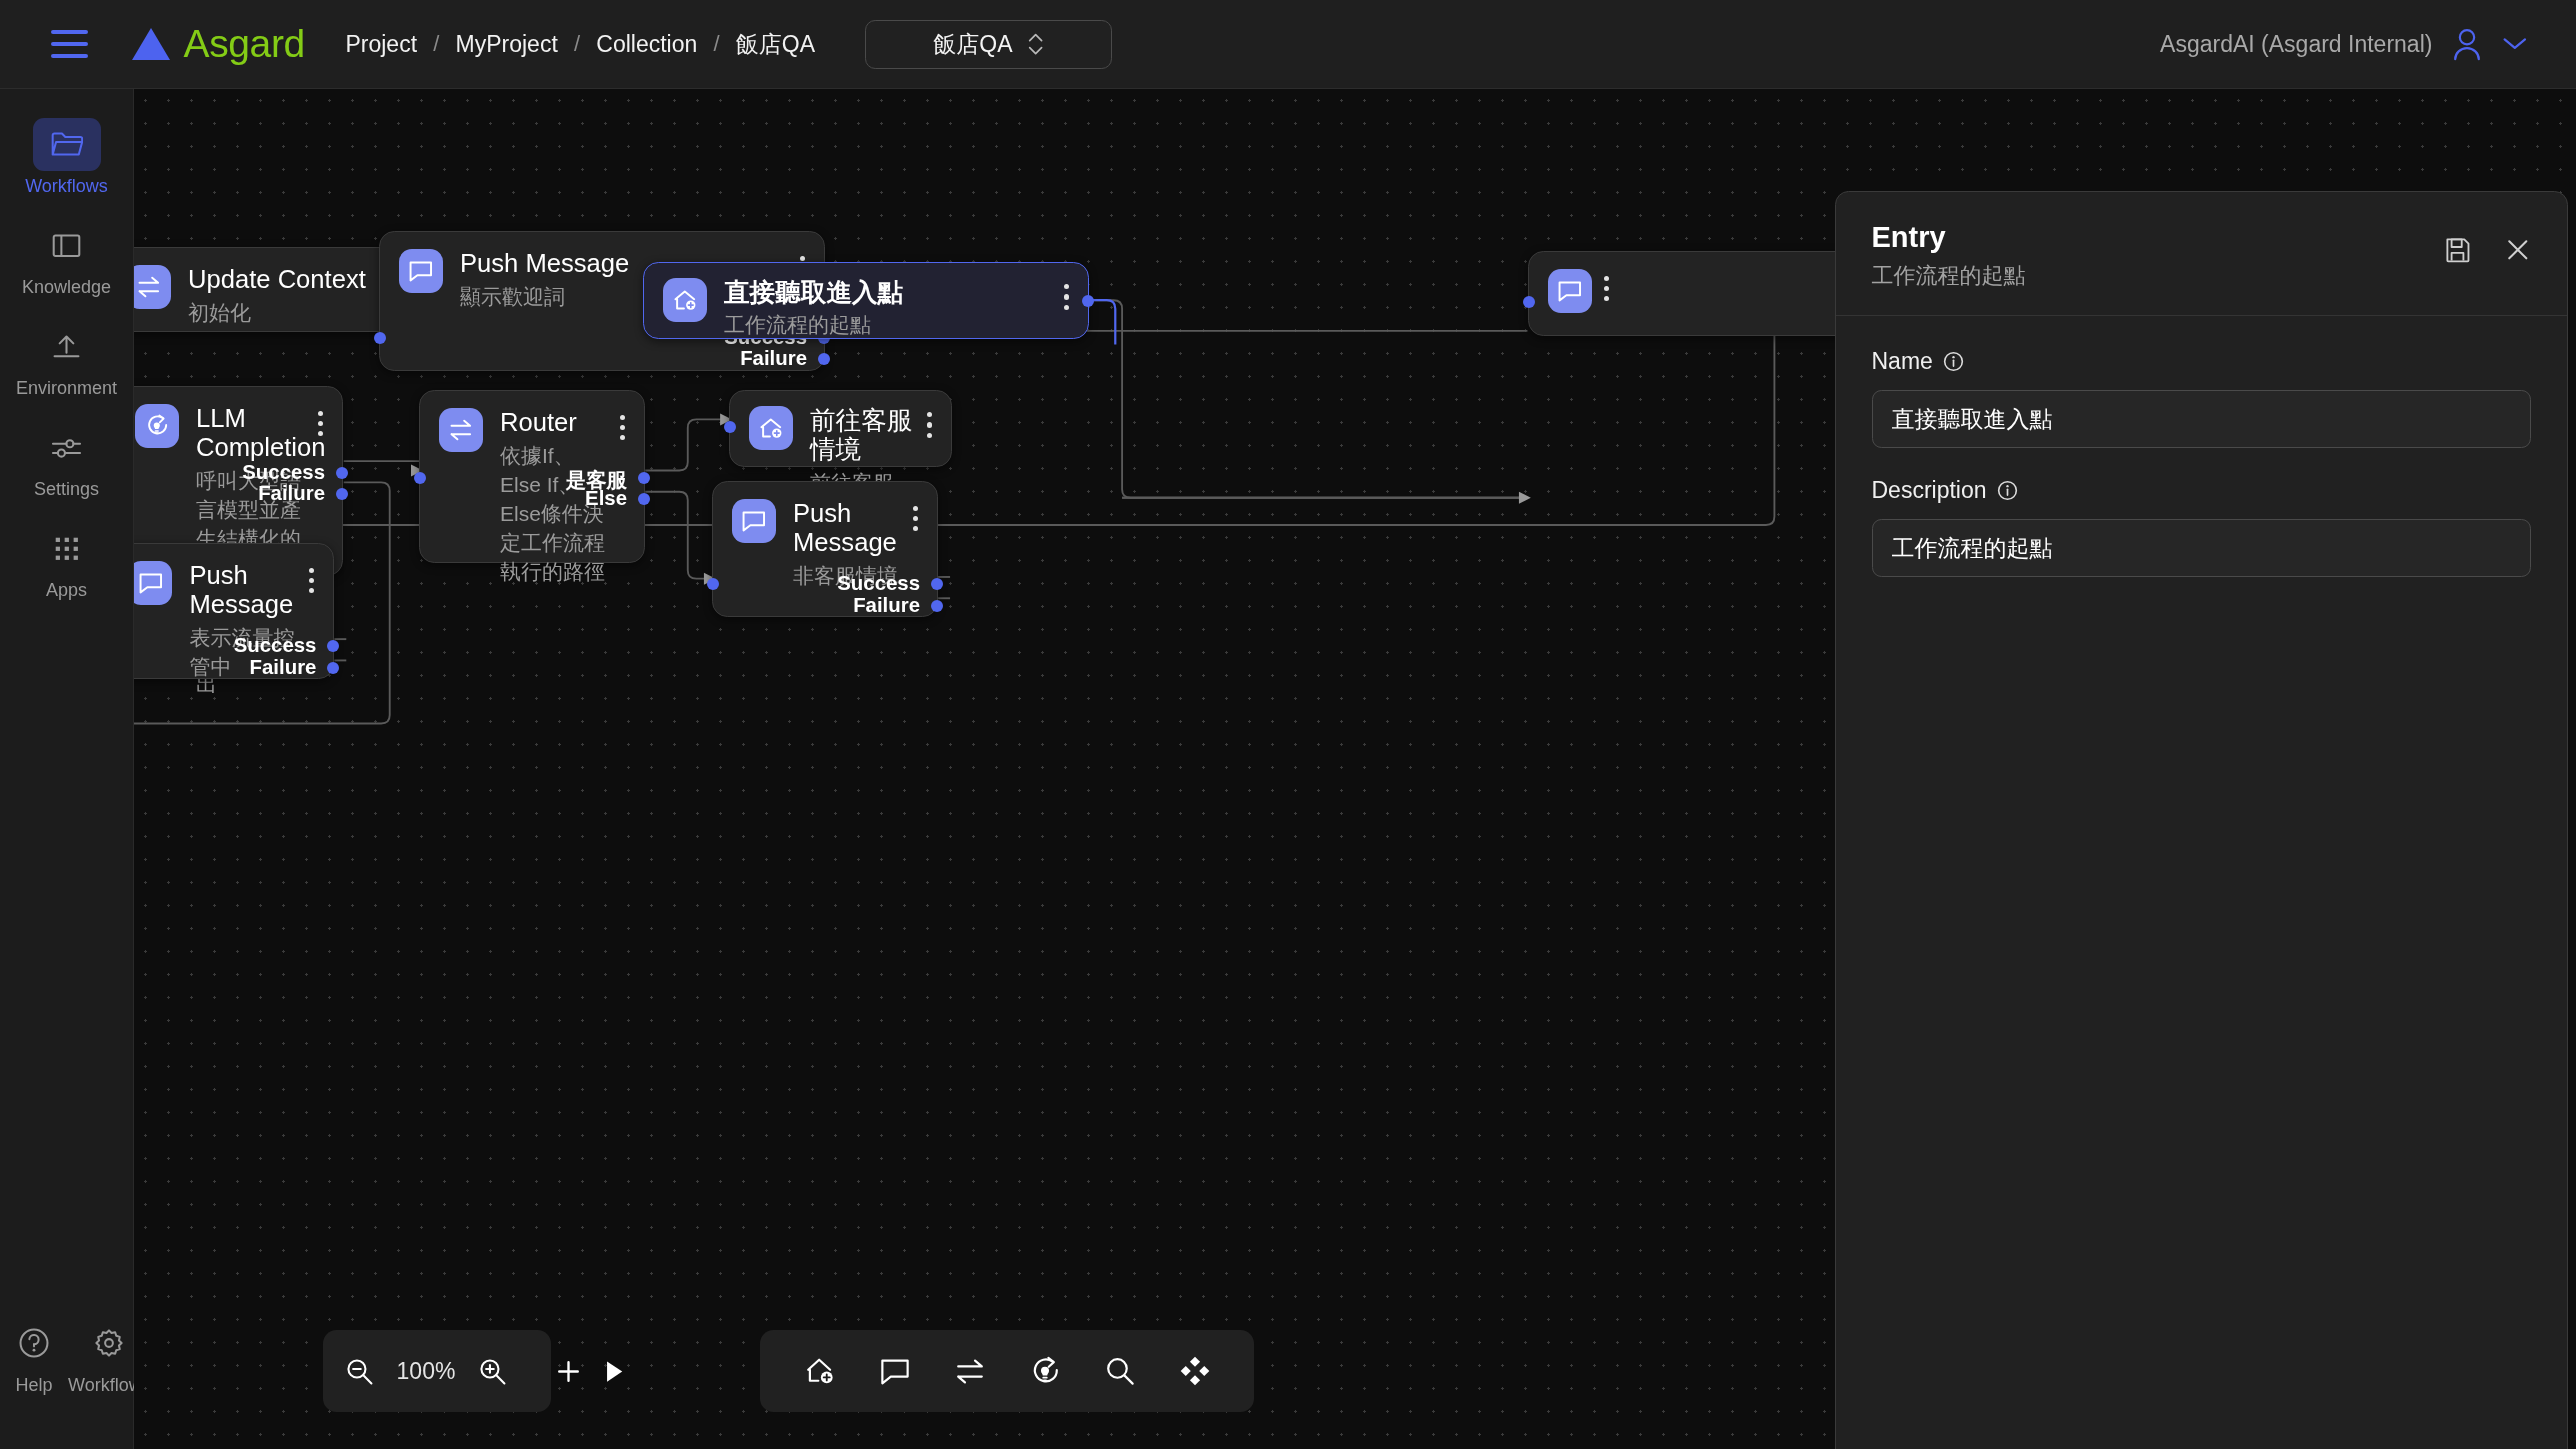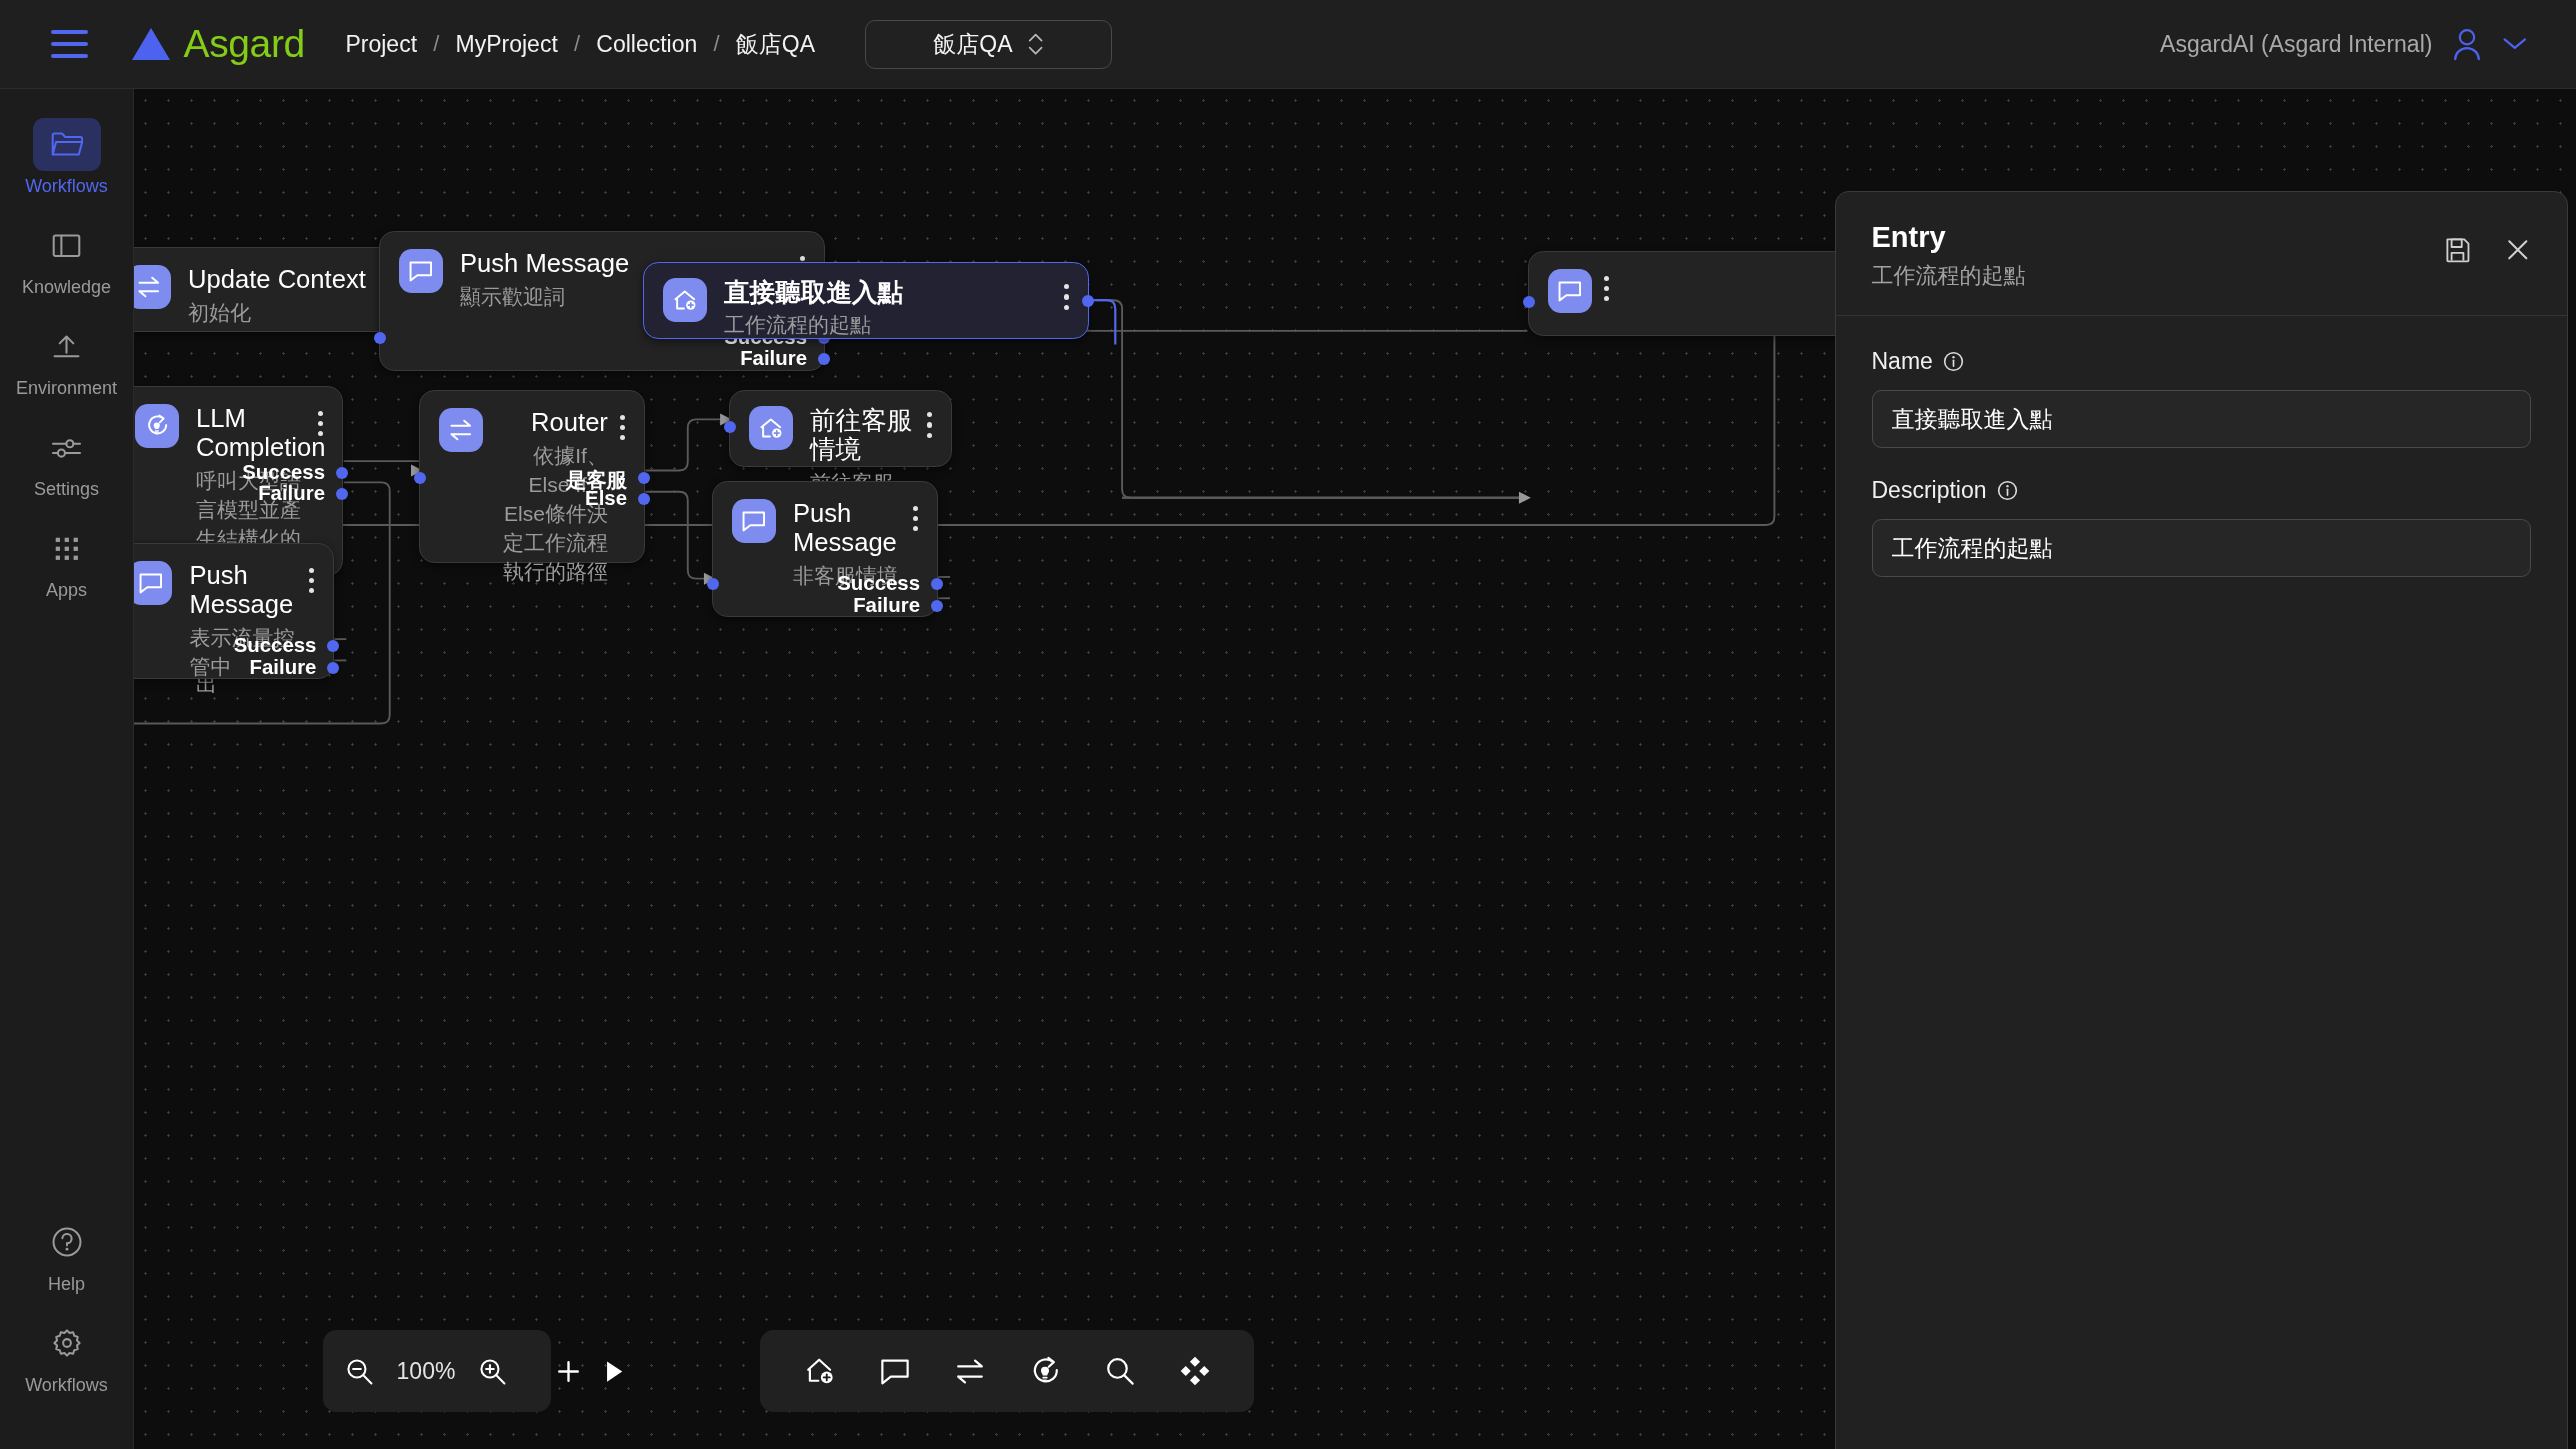--- a/index.html
+++ b/index.html
@@ -45,21 +45,21 @@
     background:#1c1c1c; border-right:0.9px solid #2a2a2a;
     display:flex; flex-direction:column; align-items:center; padding-top:29px;
   }
   .rail-item { width:100%; display:flex; flex-direction:column; align-items:center;
     margin-bottom:22px; cursor:pointer; }
   .rail-ic { width:68px; height:53px; border-radius:11px; display:flex;
     align-items:center; justify-content:center; color:#9a9a9a; }
   .rail-item.active .rail-ic { background:#2a3160; color:#5167ef; }
   .rail-lbl { font-size:18px; color:#9a9a9a; margin-top:5.1px; }
   .rail-item.active .rail-lbl { color:#5167ef; }
-  .rail-bottom { margin-top:auto; width:100%; display:flex; flex-direction:column;
+  .rail-bottom { margin-top:auto; width:100%; display:flex; flex-direction:row;
     align-items:center; padding-bottom:31px; }
 
   
   .canvas {
     position:absolute; left:134px; top:89px; width:2442px; height:1360px;
     background-color:#0d0d0d;
     background-image: radial-gradient(circle, #3a3a3a 1.2px, transparent 1.3px);
     background-size: 23px 23px;
     overflow:hidden;
   }
@@ -442,21 +442,21 @@
 
     </div>
 
     <div class="node" style="left:285px; top:301px; width:226px; height:173px;">
       <div class="node-head">
         <span class="node-ic">
           <svg width="25.6" height="22" viewBox="0 0 30 26">
               <path d="M4 8 H26 M19 2 L26 8 M26 18 H4 M11 24 L4 18" fill="none" stroke="#fff" stroke-width="2.3" stroke-linecap="round" stroke-linejoin="round"></path>
             </svg>
         </span>
-        <span class="node-txt" style="max-width:136px;text-align:right;">
+        <span class="node-txt" style="max-width:136px;">
           <span class="node-title" style="display:block">Router</span>
           <span class="node-sub" style="display:block">依據If、Else If、Else條件決定工作流程執行的路徑</span>
         </span>
         <span class="node-menu">
             <i></i>
             <i></i>
             <i></i>
           </span>
       </div>
       <span class="port-lbl" style="top:75px;">是客服</span>

